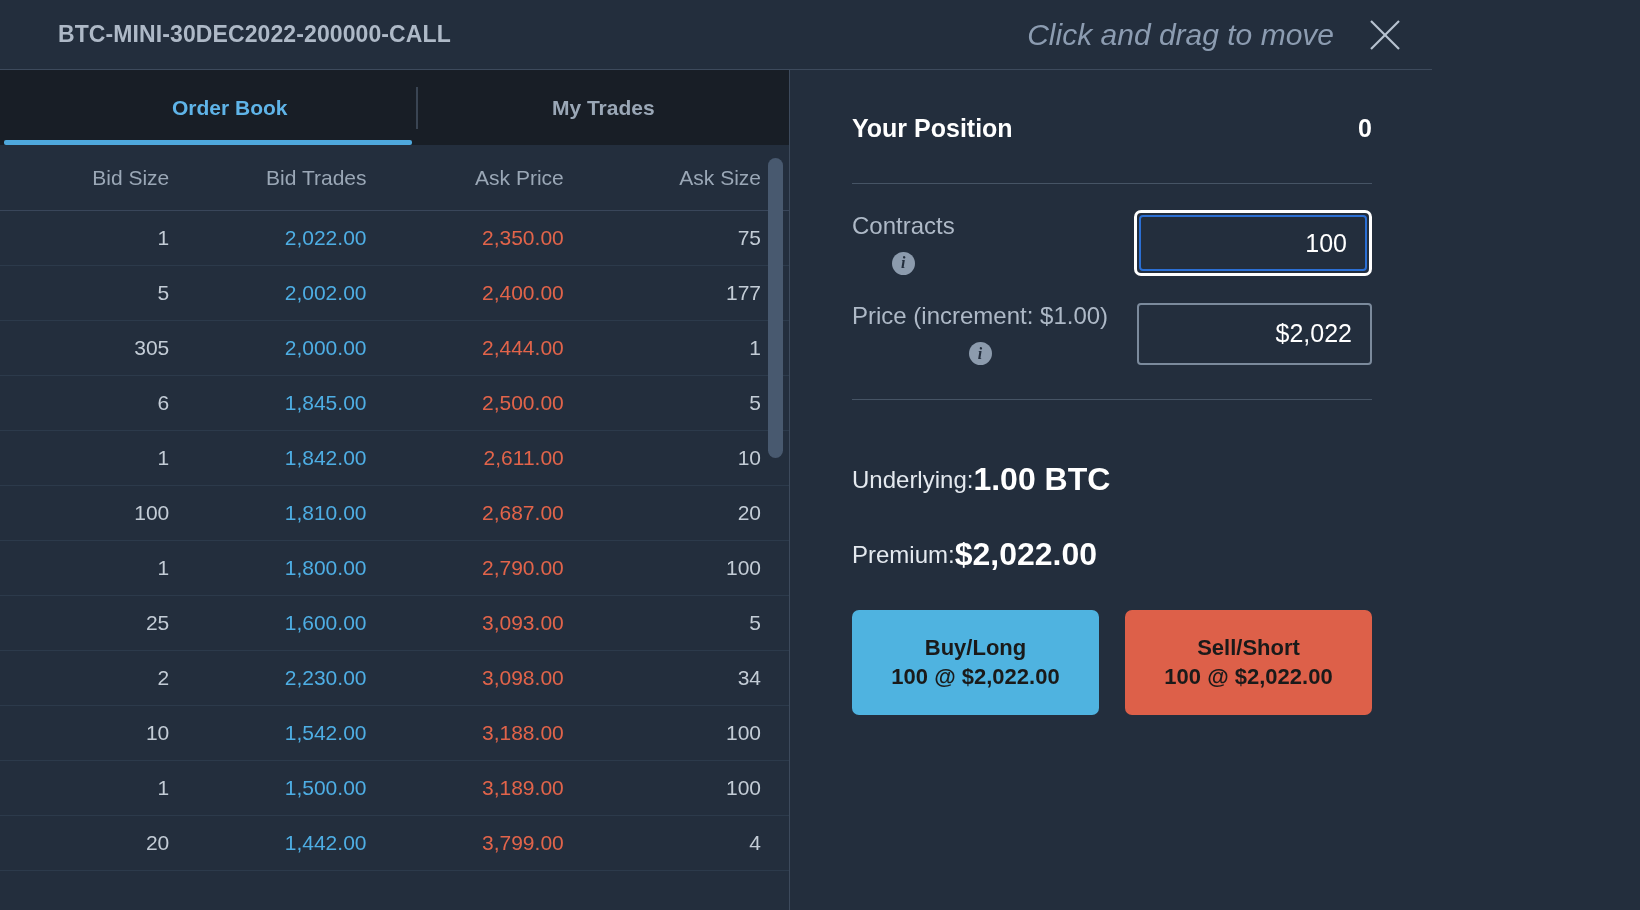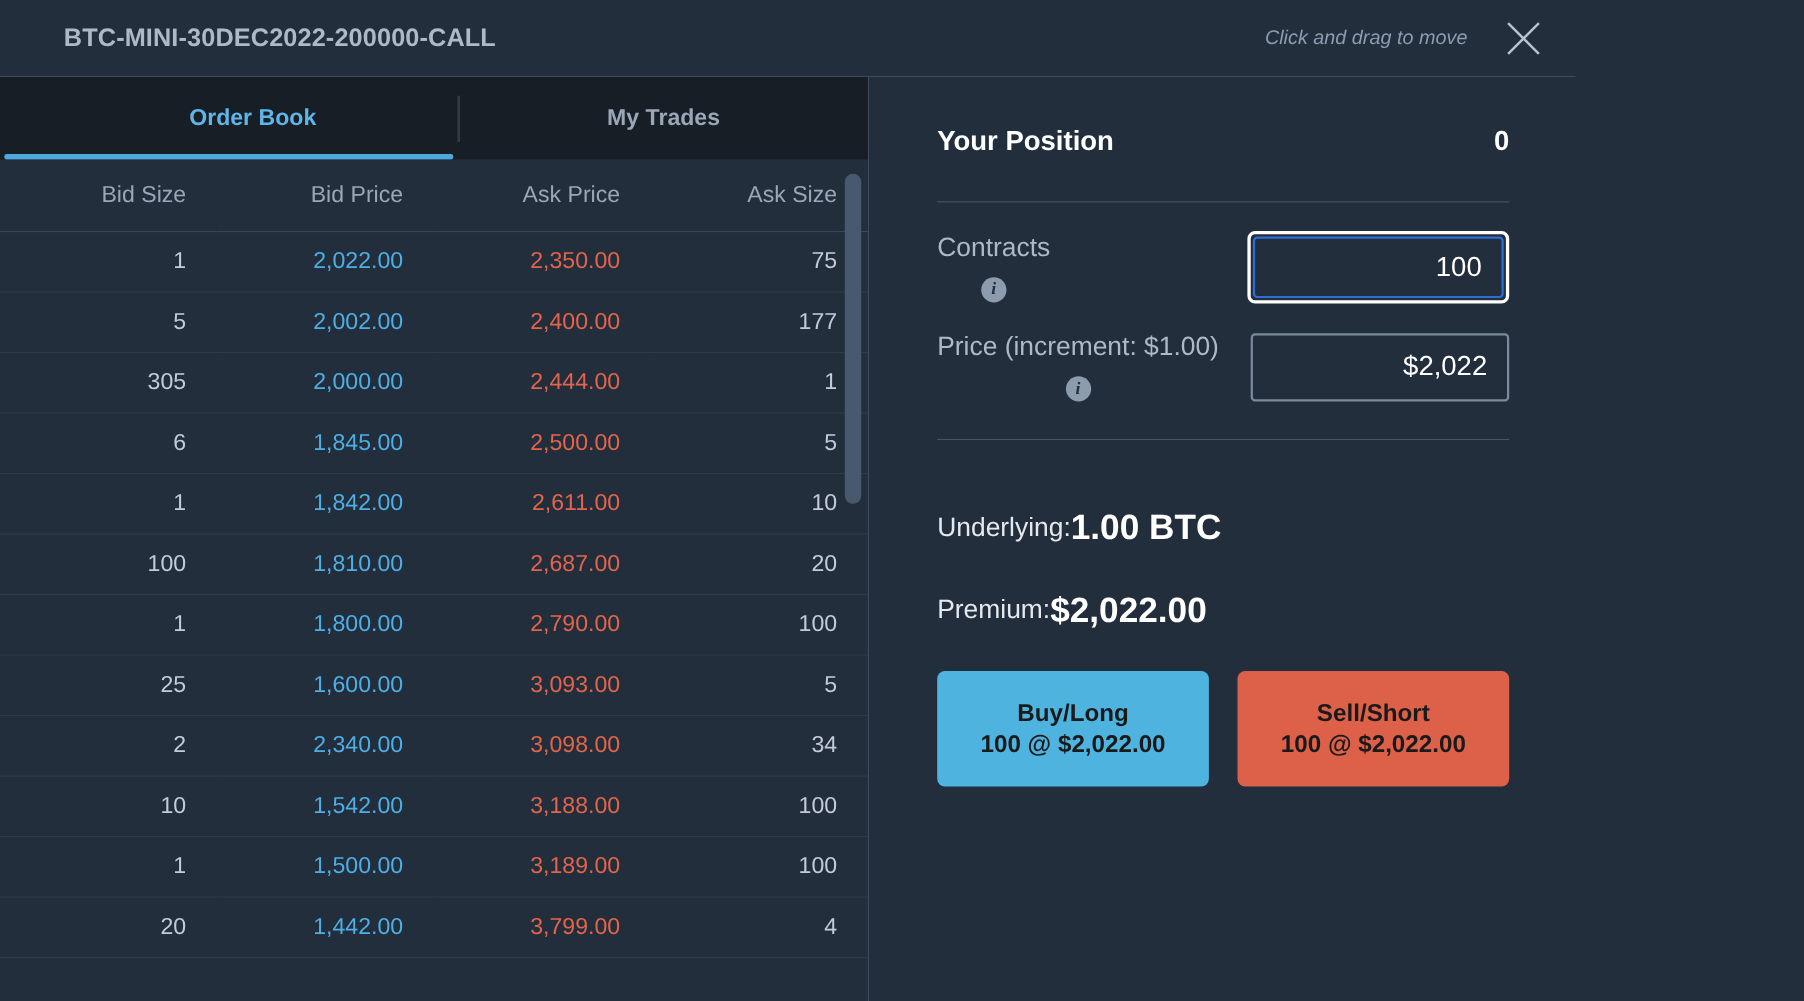--- a/index.html
+++ b/index.html
@@ -2,40 +2,40 @@
 <html><head>
 <meta charset="utf-8">
 <style>
   * { margin:0; padding:0; box-sizing:border-box; }
   html, body {
     width:1640px; height:910px;
     background:#232e3d;
     font-family:"Liberation Sans", sans-serif;
     overflow:hidden;
   }
-  .window { width:1432px; height:910px; display:flex; flex-direction:column; background:#4c1d95; }
+  .window { width:1432px; height:910px; display:flex; flex-direction:column; background:#a16207; }
 
   
   .titlebar {
     height:70px; min-height:70px;
     background:#232e3d;
     border-bottom:1px solid #3d4a5c;
     display:flex; align-items:center;
     padding:0 24px 0 58px;
     position:relative;
   }
   .title-text {
     font-size:23px; font-weight:bold; color:#aeb9c7;
     letter-spacing:.1px;
   }
   .titlebar-right {
     margin-left:auto; display:flex; align-items:center; gap:28px;
   }
   .drag-hint {
-    font-size:18px; font-style:italic; color:#8c9cb1; white-space:nowrap;
+    font-size:30px; font-style:italic; color:#8c9cb1; white-space:nowrap;
   }
   .close-btn {
     width:46px; height:46px; display:flex; align-items:center; justify-content:center;
     cursor:pointer;
   }
   .close-btn svg { display:block; }
 
   
   .body-row { flex:1; display:flex; min-height:0; }
 
@@ -205,21 +205,21 @@
         <table class="ob-table">
           <colgroup>
               <col class="c1">
               <col class="c2">
               <col class="c3">
               <col class="c4">
             </colgroup>
           <thead>
             <tr>
               <th>Bid Size</th>
-              <th>Bid Price</th>
+              <th>Bid Trades</th>
               <th>Ask Price</th>
               <th>Ask Size</th>
             </tr>
           </thead>
           <tbody id="ob-body">
               <tr>
                 <td class="bid-size">1</td>
                 <td class="bid-price">2,022.00</td>
                 <td class="ask-price">2,350.00</td>
                 <td class="ask-size">75</td>
@@ -261,21 +261,21 @@
                 <td class="ask-size">100</td>
               </tr>
               <tr>
                 <td class="bid-size">25</td>
                 <td class="bid-price">1,600.00</td>
                 <td class="ask-price">3,093.00</td>
                 <td class="ask-size">5</td>
               </tr>
               <tr>
                 <td class="bid-size">2</td>
-                <td class="bid-price">2,340.00</td>
+                <td class="bid-price">2,230.00</td>
                 <td class="ask-price">3,098.00</td>
                 <td class="ask-size">34</td>
               </tr>
               <tr>
                 <td class="bid-size">10</td>
                 <td class="bid-price">1,542.00</td>
                 <td class="ask-price">3,188.00</td>
                 <td class="ask-size">100</td>
               </tr>
               <tr>

